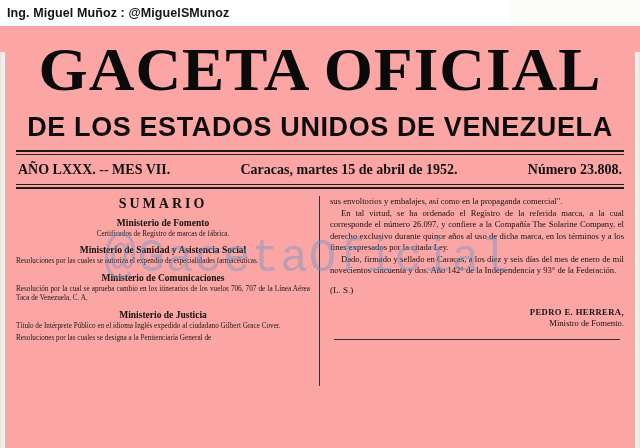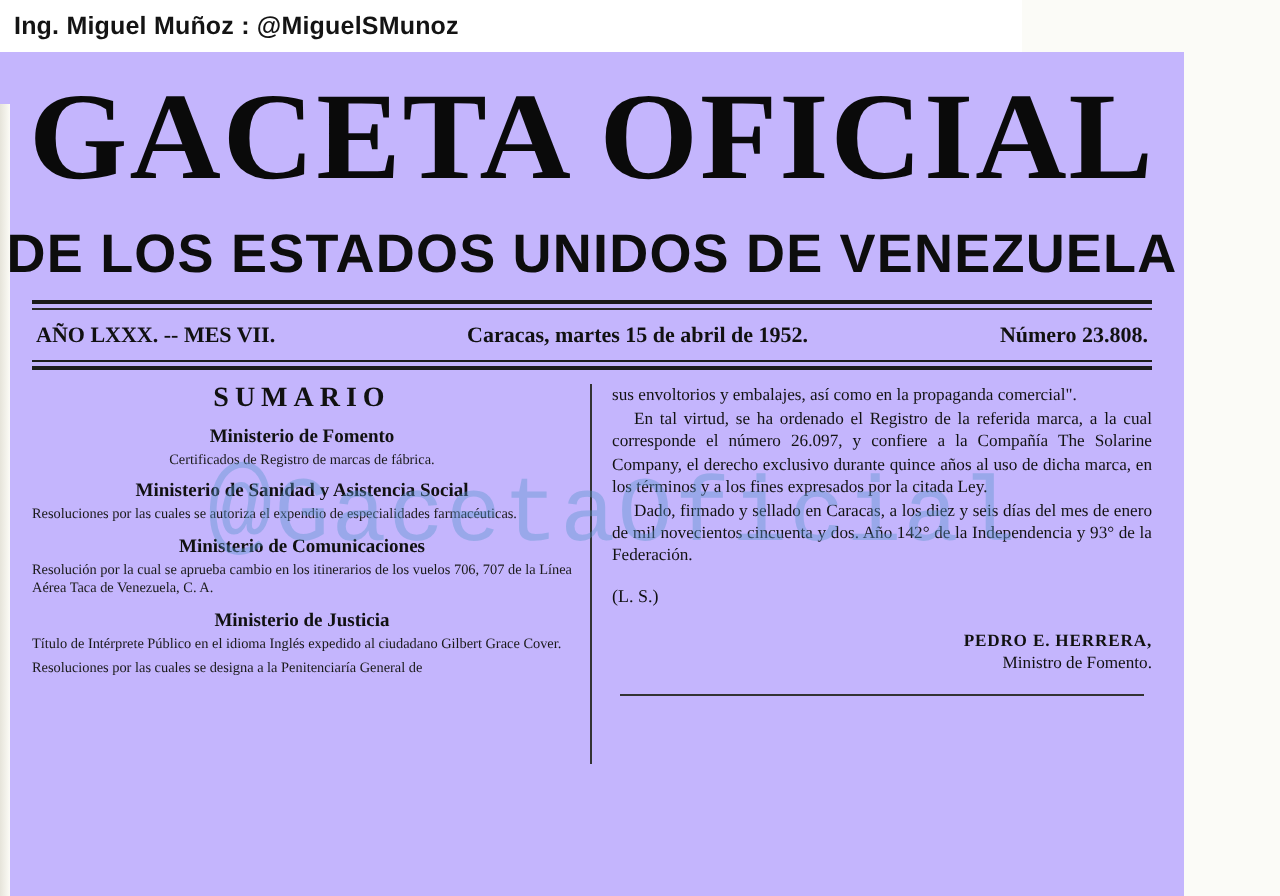--- a/index.html
+++ b/index.html
@@ -22,22 +22,22 @@
     border-bottom:1px solid #d8d8d0;
     display:flex;align-items:center;
   }
   .credit-text{
     font-family:"Liberation Sans", sans-serif;
     font-size:12.5px;font-weight:bold;color:#141414;
     padding-left:7px;letter-spacing:.1px;
   }
   
   .scan{
-    position:absolute;top:26px;left:0;width:592px;height:422px;
-    background:#c4b5fd;
+    position:absolute;top:26px;left:0;width:640px;height:422px;
+    background:#fca5a5;
     overflow:hidden;
   }
   .masthead{
     text-align:center;
     margin-top:12px;
   }
   .masthead .title{
     font-family:"Liberation Serif", serif;
     font-weight:bold;
     font-size:62px;
@@ -59,21 +59,21 @@
   }
   .rule{
     height:2px;background:#1a1a1a;
     margin:10px 16px 0 16px;
   }
   .rule.thin{height:1px;margin-top:2px;background:#2a2a2a;}
   .issue-line{
     display:flex;justify-content:space-between;align-items:center;
     margin:7px 18px 0 18px;
     font-family:"Liberation Serif", serif;
-    font-size:11px;
+    font-size:14px;
     font-weight:bold;
     color:#111;
   }
   .issue-line .mid{font-weight:bold;}
   .rule2{
     height:1px;background:#1d1d1d;margin:6px 16px 0 16px;
   }
   .rule2.b{height:2px;margin-top:2px;}
   
   .cols{

